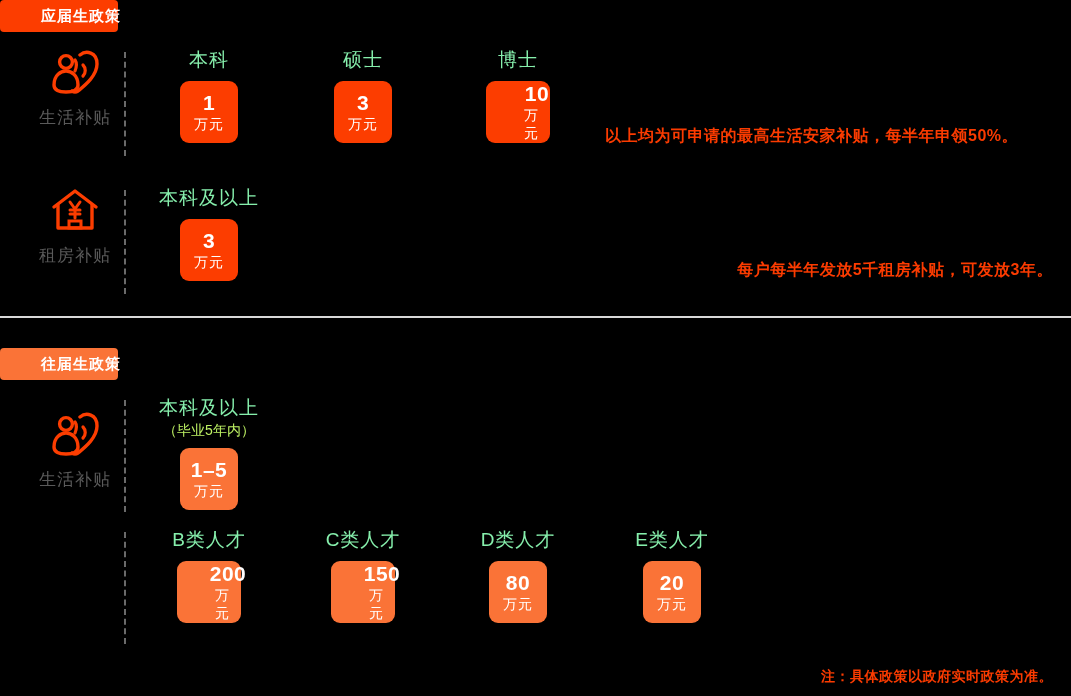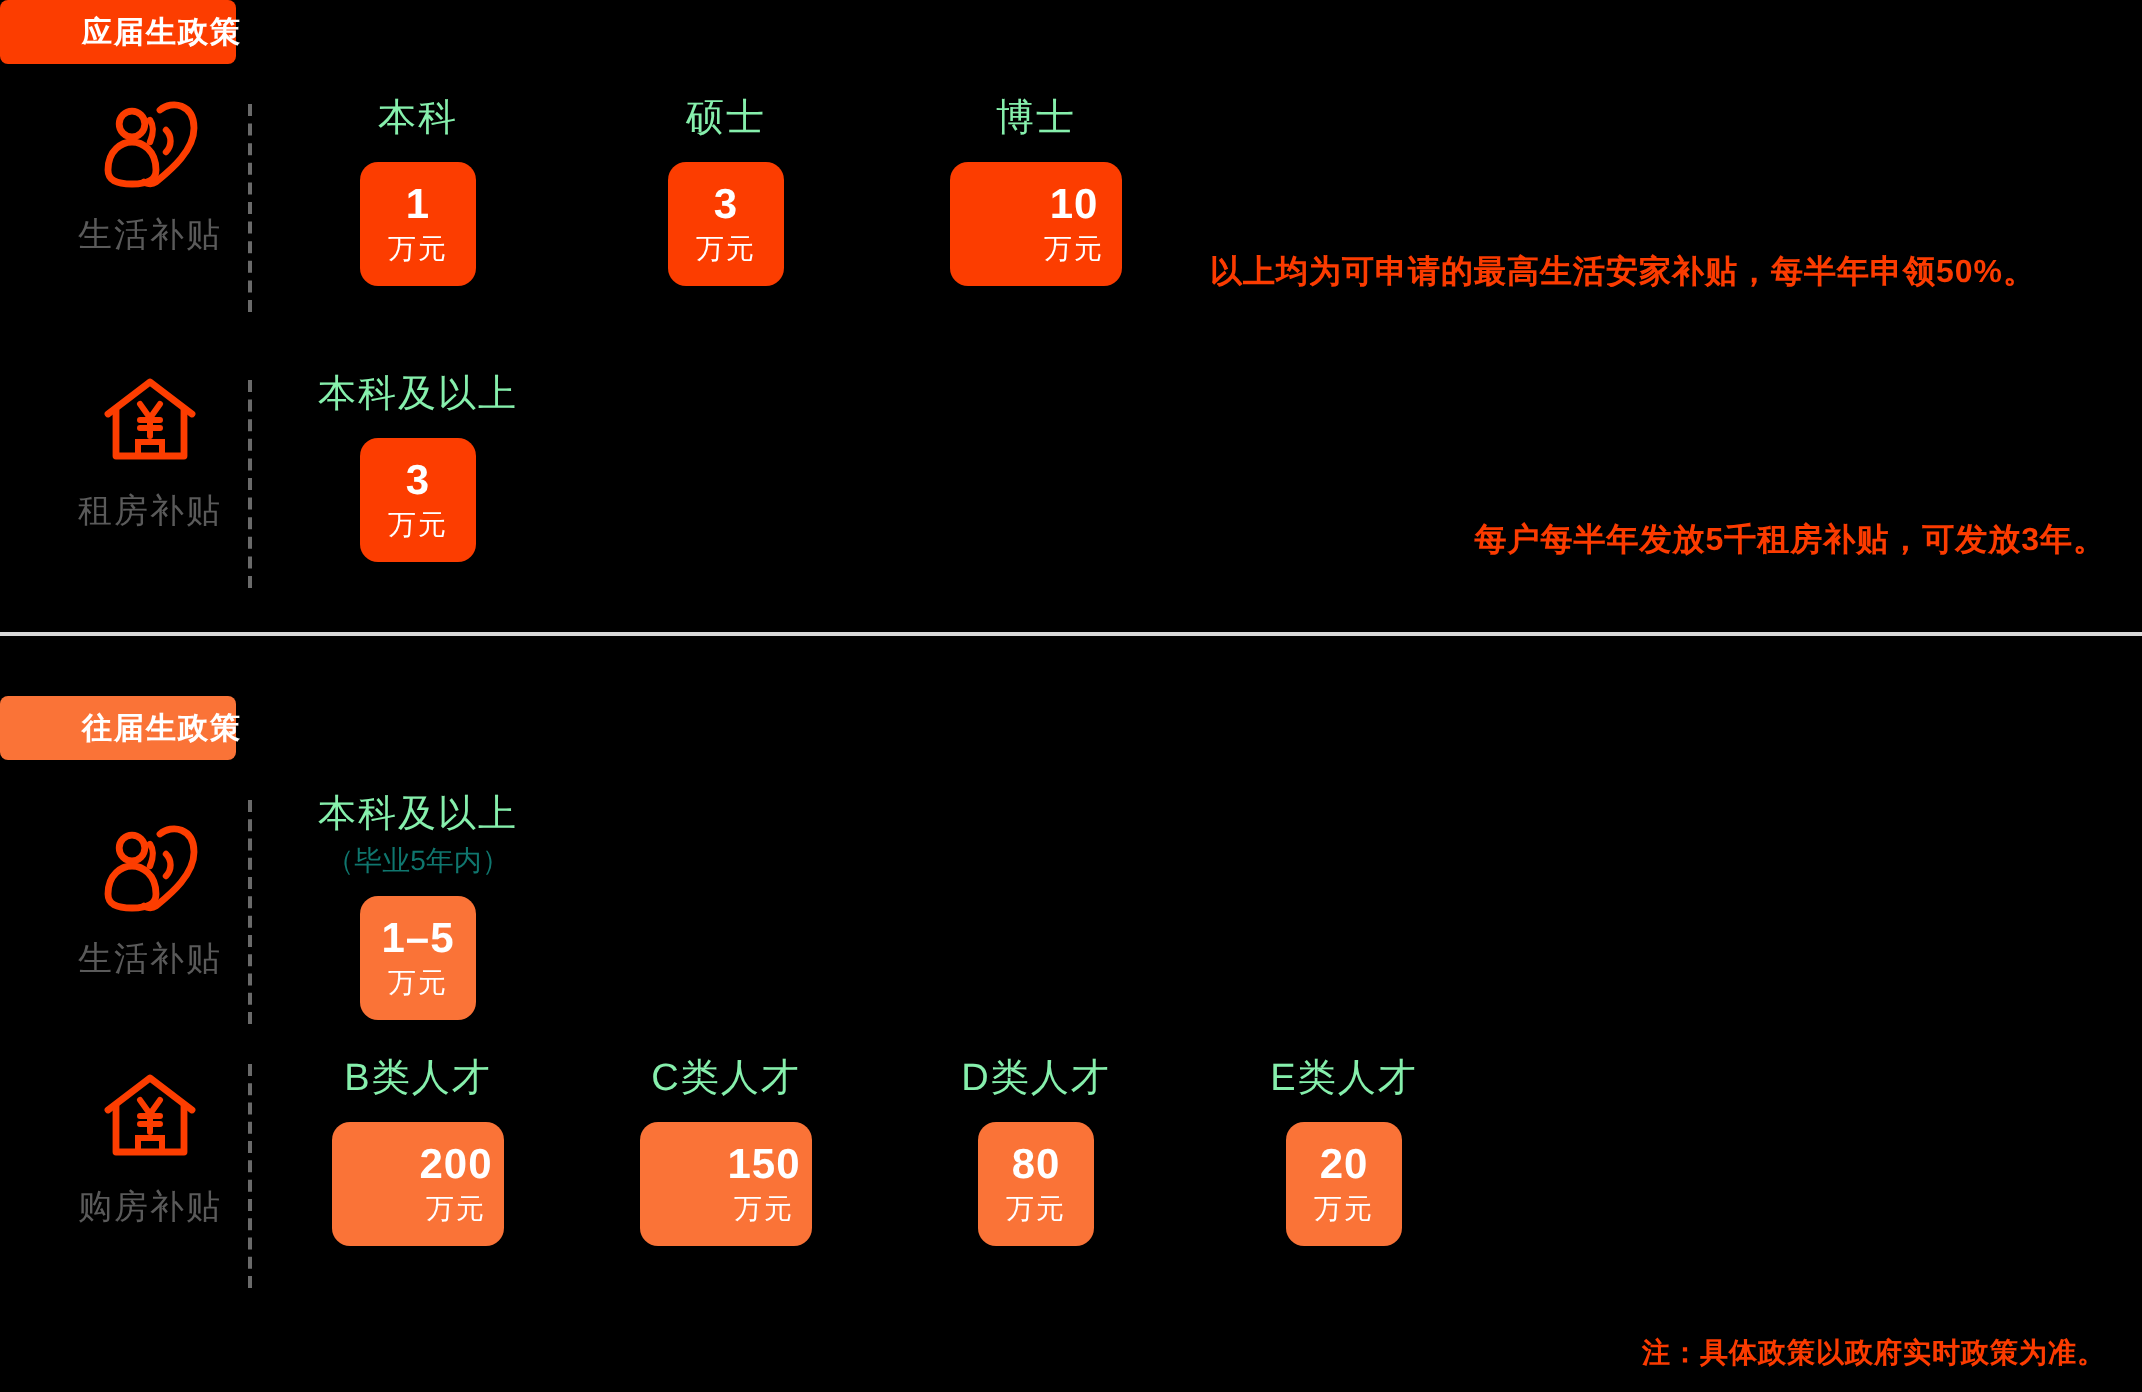--- a/index.html
+++ b/index.html
@@ -101,37 +101,37 @@
   }
   .tile-title {
     font-size: 19px;
     color: #86efac;
     letter-spacing: 1px;
     white-space: nowrap;
     line-height: 24px;
   }
   .tile-sub {
     font-size: 14px;
-    color: #0f766e;
+    color: #bef264;
     white-space: nowrap;
     line-height: 18px;
     margin-top: 1px;
   }
   .chip {
     margin-top: 9px;
     width: 58px;
     height: 62px;
     border-radius: 9px;
     display: flex;
     flex-direction: column;
     align-items: center;
     justify-content: center;
     color: #ffffff;
   }
-  .chip-wide { width: 86px; padding-left: 38px; }
+  .chip-wide { width: 64px; padding-left: 38px; }
   .chip-strong { background: #FC3D00; }
   .chip-light  { background: #FA7337; }
   .chip-num {
     font-size: 21px;
     font-weight: bold;
     line-height: 24px;
     letter-spacing: 0.5px;
   }
   .chip-unit {
     font-size: 14px;
@@ -261,32 +261,20 @@
     <span class="tile-sub">（毕业5年内）</span>
     <span class="chip chip-light">
       <span class="chip-num">1–5</span>
       <span class="chip-unit">万元</span>
     </span>
   </div>
 </div>
 
 <div class="row row-d">
 
-  <div class="cat" style="top:6px;">
-    <span class="cat-icon">
-      <svg width="50" height="44" viewBox="0 0 50 44">
-        <path d="M4 19 L25 3 L46 19" fill="none" stroke="#FC3D00" stroke-width="3.4" stroke-linecap="round" stroke-linejoin="round"></path>
-        <path d="M8 17 L8 40 L42 40 L42 17" fill="none" stroke="#FC3D00" stroke-width="3.4" stroke-linecap="round" stroke-linejoin="round"></path>
-        <path d="M20 14 L25 21 L30 14" fill="none" stroke="#FC3D00" stroke-width="3" stroke-linecap="round" stroke-linejoin="round"></path>
-        <path d="M20 22 H30 M20 26 H30 M25 21 V30" fill="none" stroke="#FC3D00" stroke-width="3" stroke-linecap="round"></path>
-        <rect x="19" y="33" width="12" height="7" fill="none" stroke="#FC3D00" stroke-width="3"></rect>
-      </svg>
-    </span>
-    <span class="cat-label">购房补贴</span>
-  </div>
 
   <div class="vdash vdash-tall"></div>
 
   <div class="tile col-1">
     <span class="tile-title">B类人才</span>
     <span class="chip chip-light chip-wide">
       <span class="chip-num">200</span>
       <span class="chip-unit">万元</span>
     </span>
   </div>

